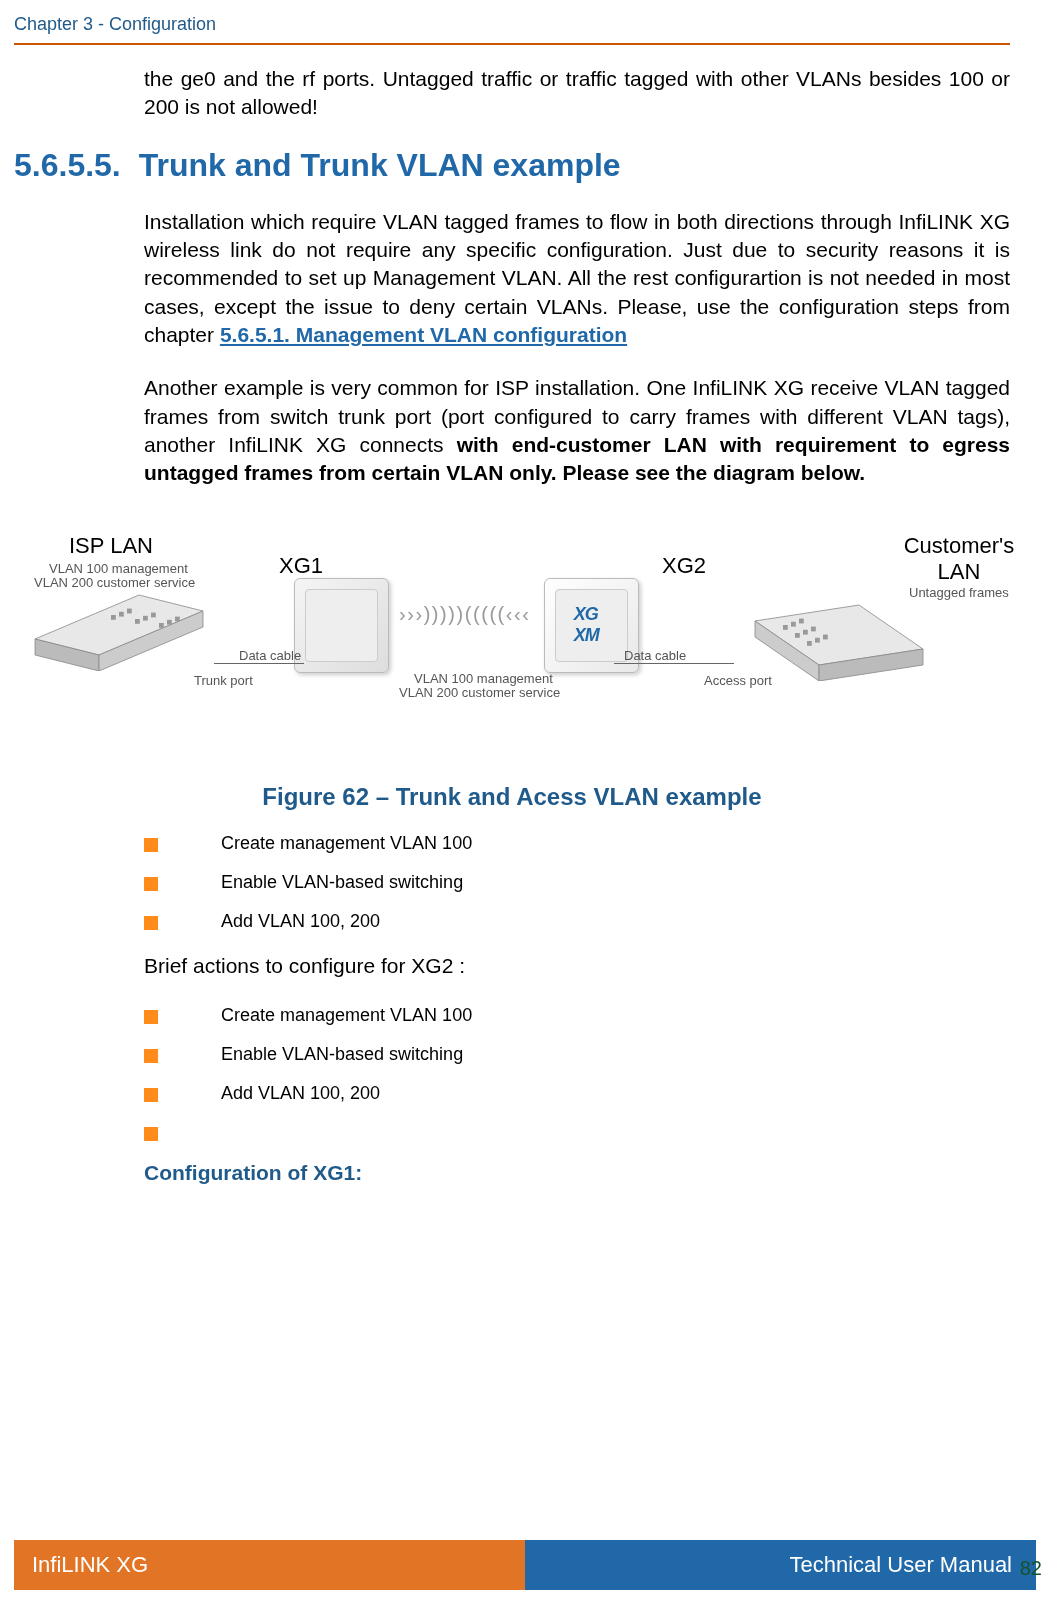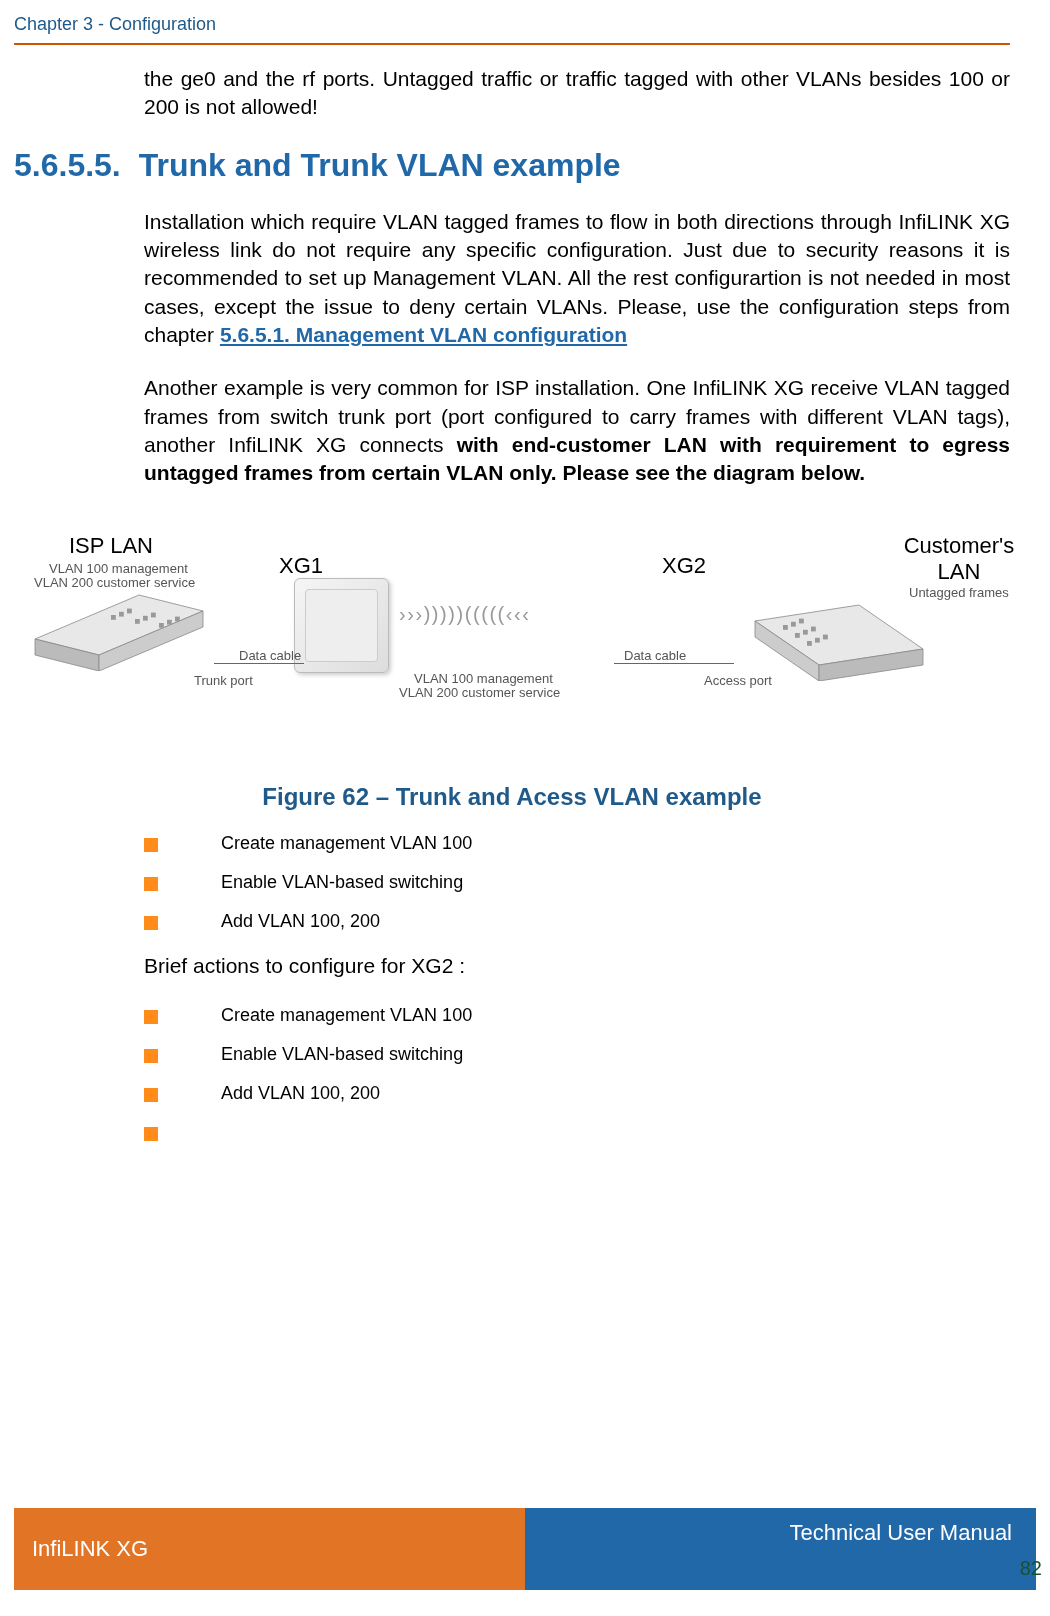--- a/index.html
+++ b/index.html
@@ -91,21 +91,21 @@
     left: 14px;
     bottom: 26px;
     width: 1022px;
     display: flex;
     align-items: stretch;
   }
   .footer-left {
     background: #e27425;
     color: #fff;
     font-size: 22px;
-    padding: 28px 18px;
+    padding: 12px 18px;
     width: 50%;
   }
   .footer-right {
     background: #2068a8;
     color: #fff;
     font-size: 22px;
     padding: 12px 24px;
     width: 50%;
     text-align: right;
   }
@@ -217,20 +217,25 @@
       </svg>
     </div>
 
     <div class="dlabel big" style="left:265px; top:40px;">XG1</div>
     <div class="device" style="left:280px; top:65px;">
         <div class="device-inset"></div>
       </div>
 
     <div class="waves" style="left:385px; top:90px;">› › › ) ) ) ) )   ( ( ( ( ( ‹ ‹ ‹</div>
 
+    <div class="device right" style="left:530px; top:65px;">
+        <div class="device-inset">
+          <span class="xg-label">XG XM</span>
+        </div>
+      </div>
     <div class="dlabel big" style="left:648px; top:40px;">XG2</div>
 
     <div class="dlabel big" style="left:880px; top:20px; text-align:center; width:130px;">Customer's LAN</div>
     <div class="dlabel" style="left:895px; top:72px;">Untagged frames</div>
 
     <div class="switch" style="left:720px; top:88px;">
       <svg viewBox="0 0 210 100">
         <polygon points="0,25 130,5 210,60 80,80" fill="#e8e8e8" stroke="#888"></polygon>
         <polygon points="0,25 0,45 80,100 80,80" fill="#ccc" stroke="#888"></polygon>
         <polygon points="80,80 210,60 210,80 80,100" fill="#bbb" stroke="#888"></polygon>
@@ -289,19 +294,20 @@
       </div>
     <div class="list-item">
         <span class="bullet"></span>
         <span>Add VLAN 100, 200</span>
       </div>
     <div class="list-item">
         <span class="bullet"></span>
       </div>
   </div>
 
+  <p class="sub-heading">Configuration of XG1:</p>
 </div>
 
 <div class="footer">
   <div class="footer-left">InfiLINK XG</div>
   <div class="footer-right">Technical User Manual</div>
 </div>
 <div class="page-num">82</div>
 
 </body></html>

